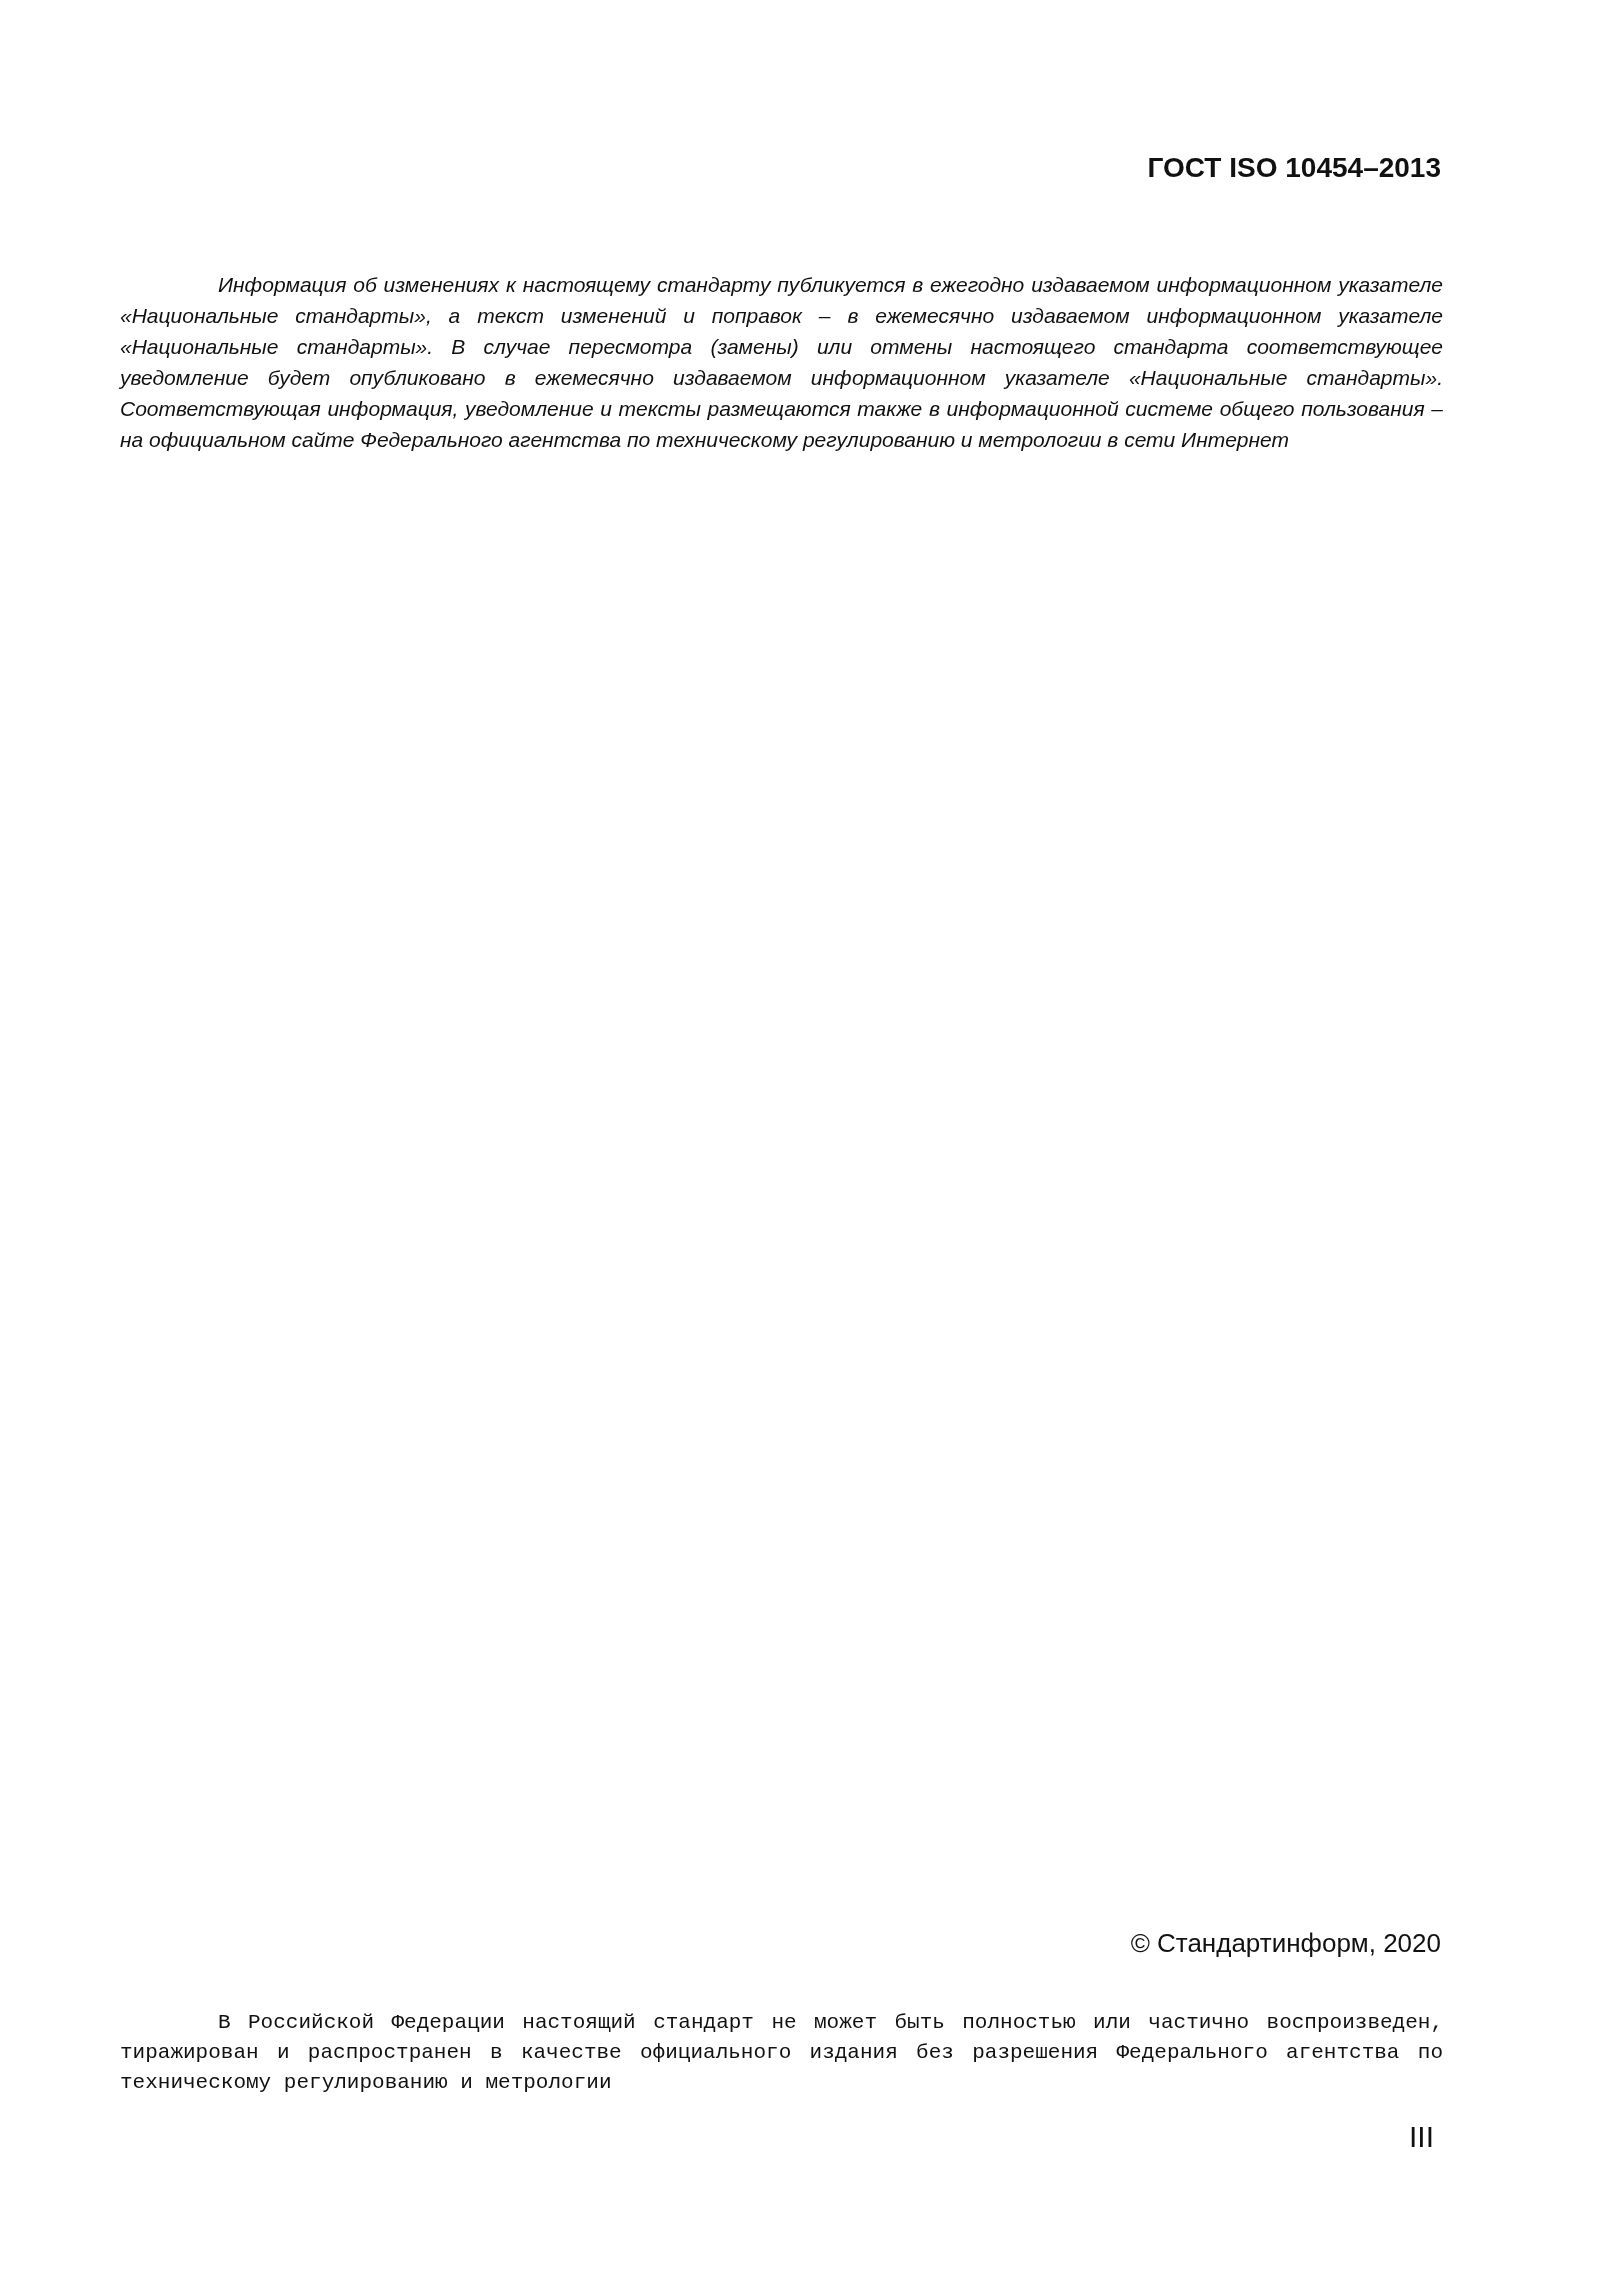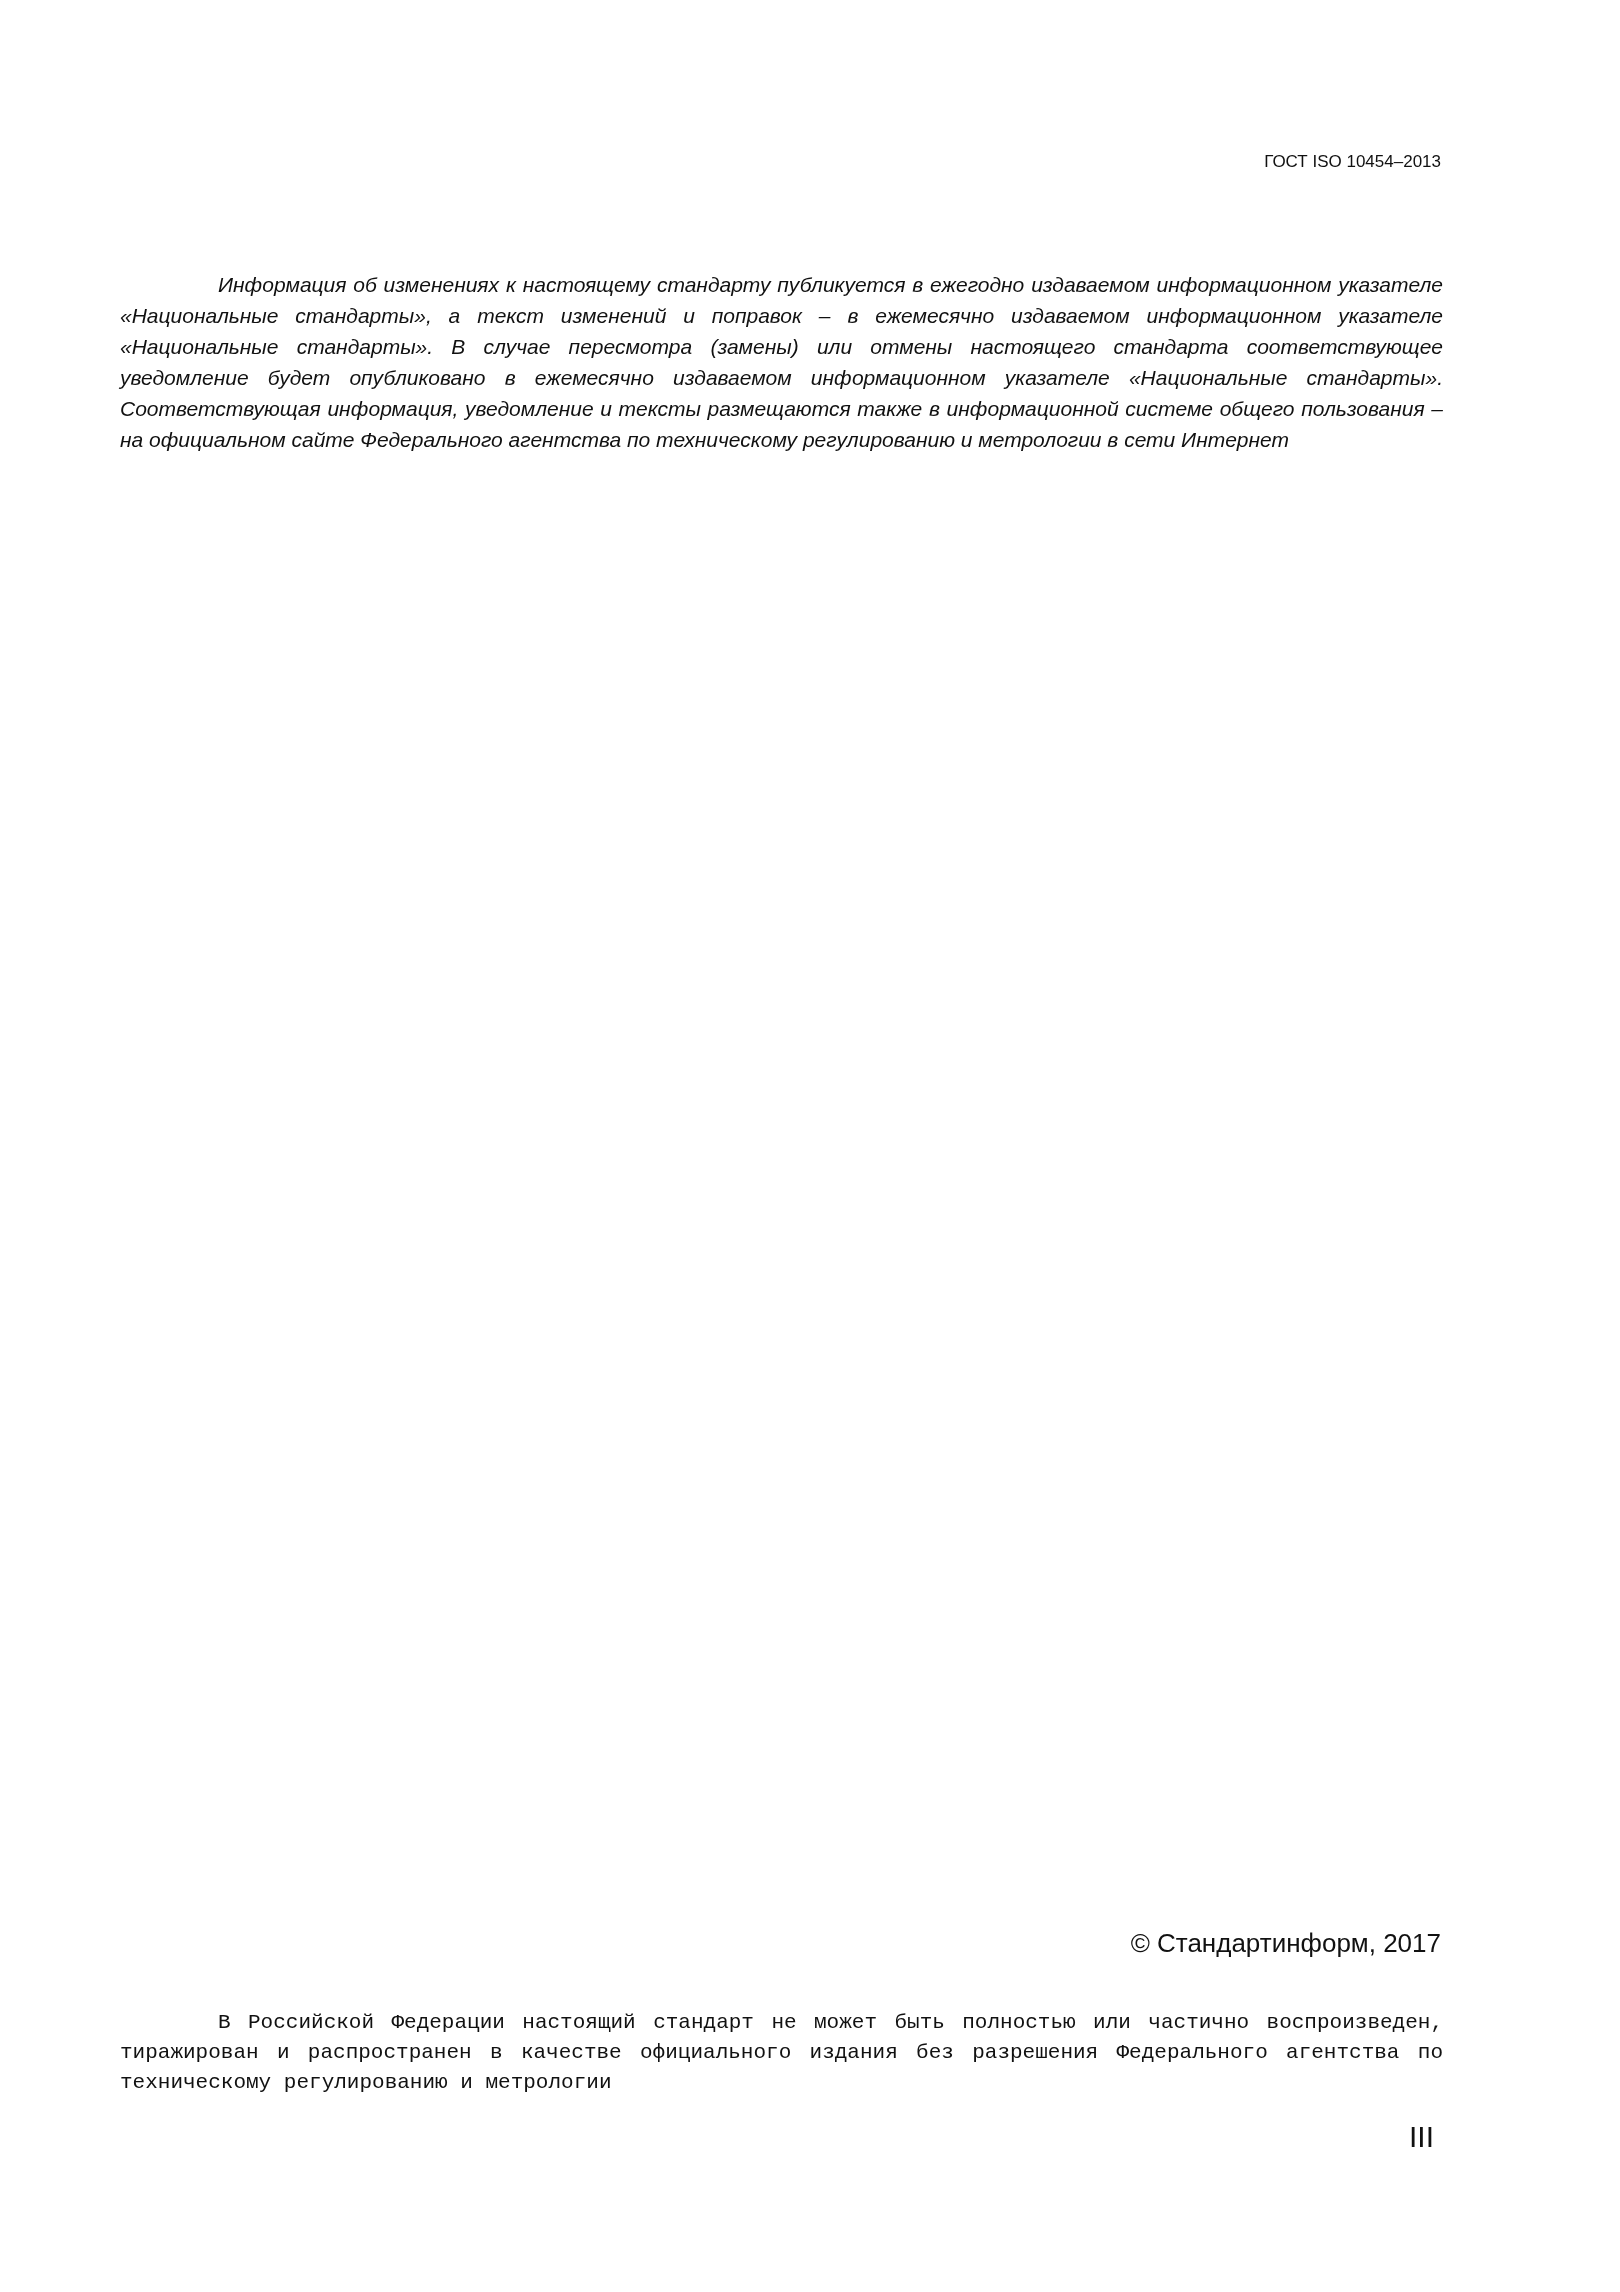--- a/index.html
+++ b/index.html
@@ -12,22 +12,22 @@
       height: 2293px;
       position: relative;
       overflow: hidden;
       font-family: "Liberation Sans", sans-serif;
       color: #111111;
     }
     .header {
       position: absolute;
       top: 152px;
       right: 179px;
-      font-weight: normal;
-      font-size: 17px;
+      font-weight: bold;
+      font-size: 28px;
       letter-spacing: 0px;
     }
     .para {
       position: absolute;
       left: 108px;
       width: 1323px;
       font-size: 21px;
       line-height: 31px;
       text-align: justify;
       text-indent: 98px;
@@ -55,18 +55,18 @@
       font-size: 30px;
     }
   </style>
 </head>
 <body>
 
 <div class="header">ГОСТ ISO 10454–2013</div>
 
 <p class="para italic">Информация об изменениях к настоящему стандарту публикуется в ежегодно издаваемом информационном указателе «Национальные стандарты», а текст изменений и поправок – в ежемесячно издаваемом информационном указателе «Национальные стандарты». В случае пересмотра (замены) или отмены настоящего стандарта соответствующее уведомление будет опубликовано в ежемесячно издаваемом информационном указателе «Национальные стандарты». Соответствующая информация, уведомление и тексты размещаются также в информационной системе общего пользования – на официальном сайте Федерального агентства по техническому регулированию и метрологии в сети Интернет</p>
 
-<div class="copyright">© Стандартинформ, 2017</div>
+<div class="copyright">© Стандартинформ, 2020</div>
 
 <p class="para bottom">В Российской Федерации настоящий стандарт не может быть полностью или частично воспроизведен, тиражирован и распространен в качестве официального издания без разрешения Федерального агентства по техническому регулированию и метрологии</p>
 
 <div class="page-number">III</div>
 
 
 </body></html>

